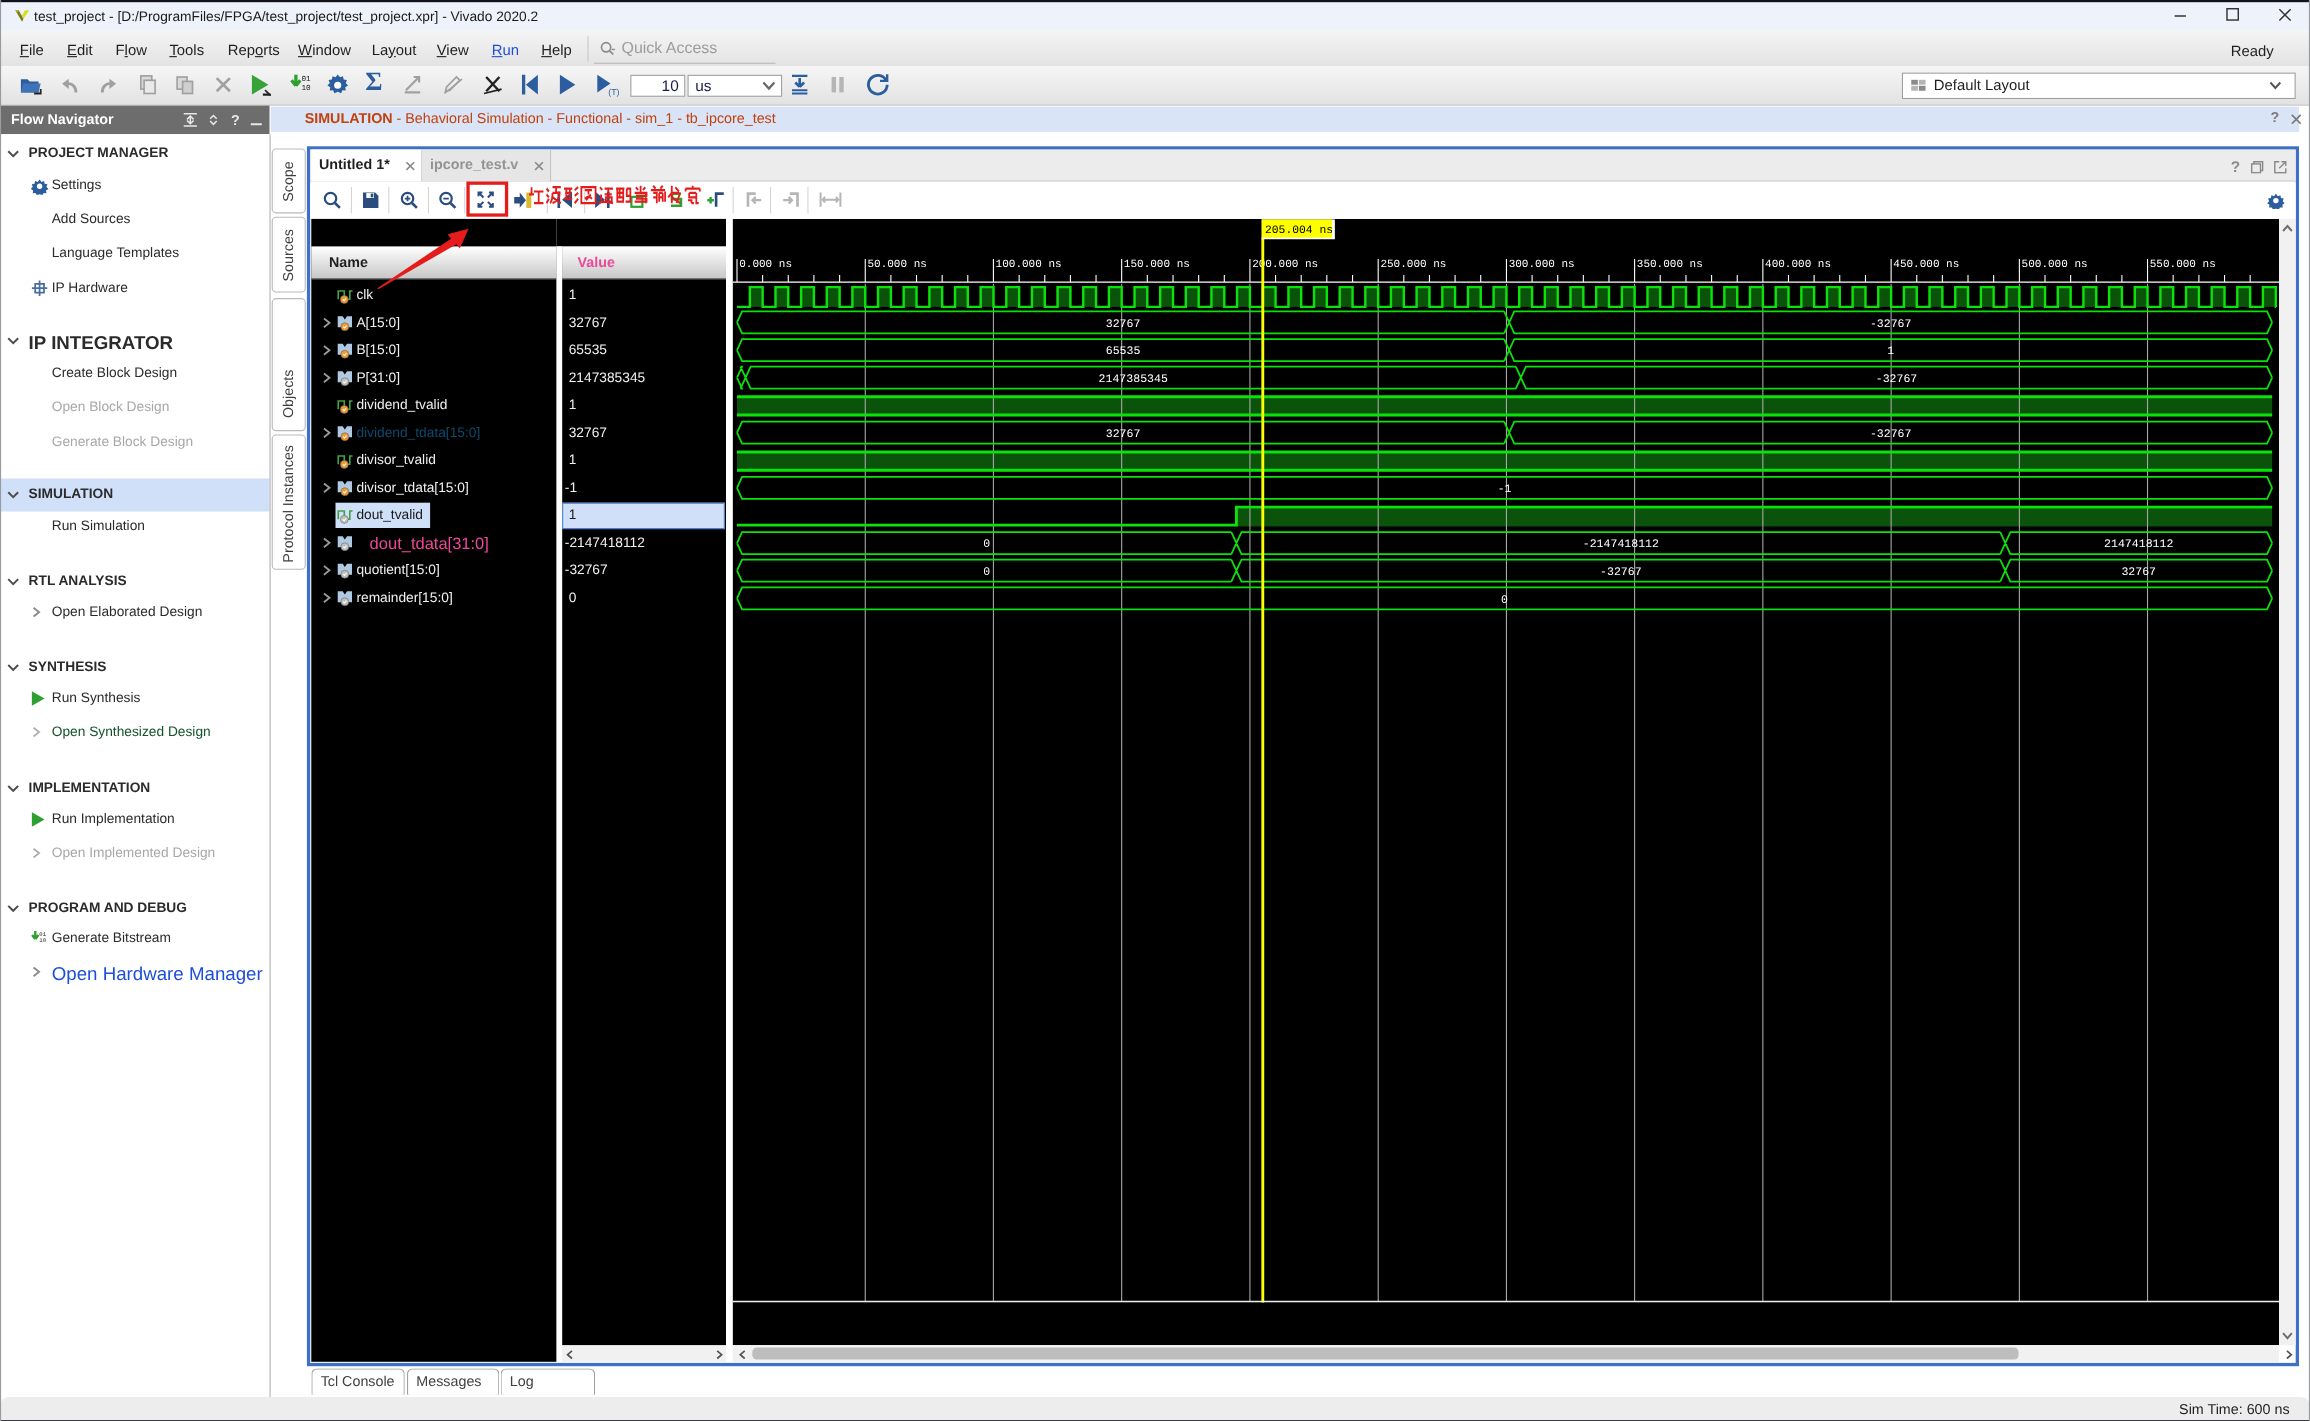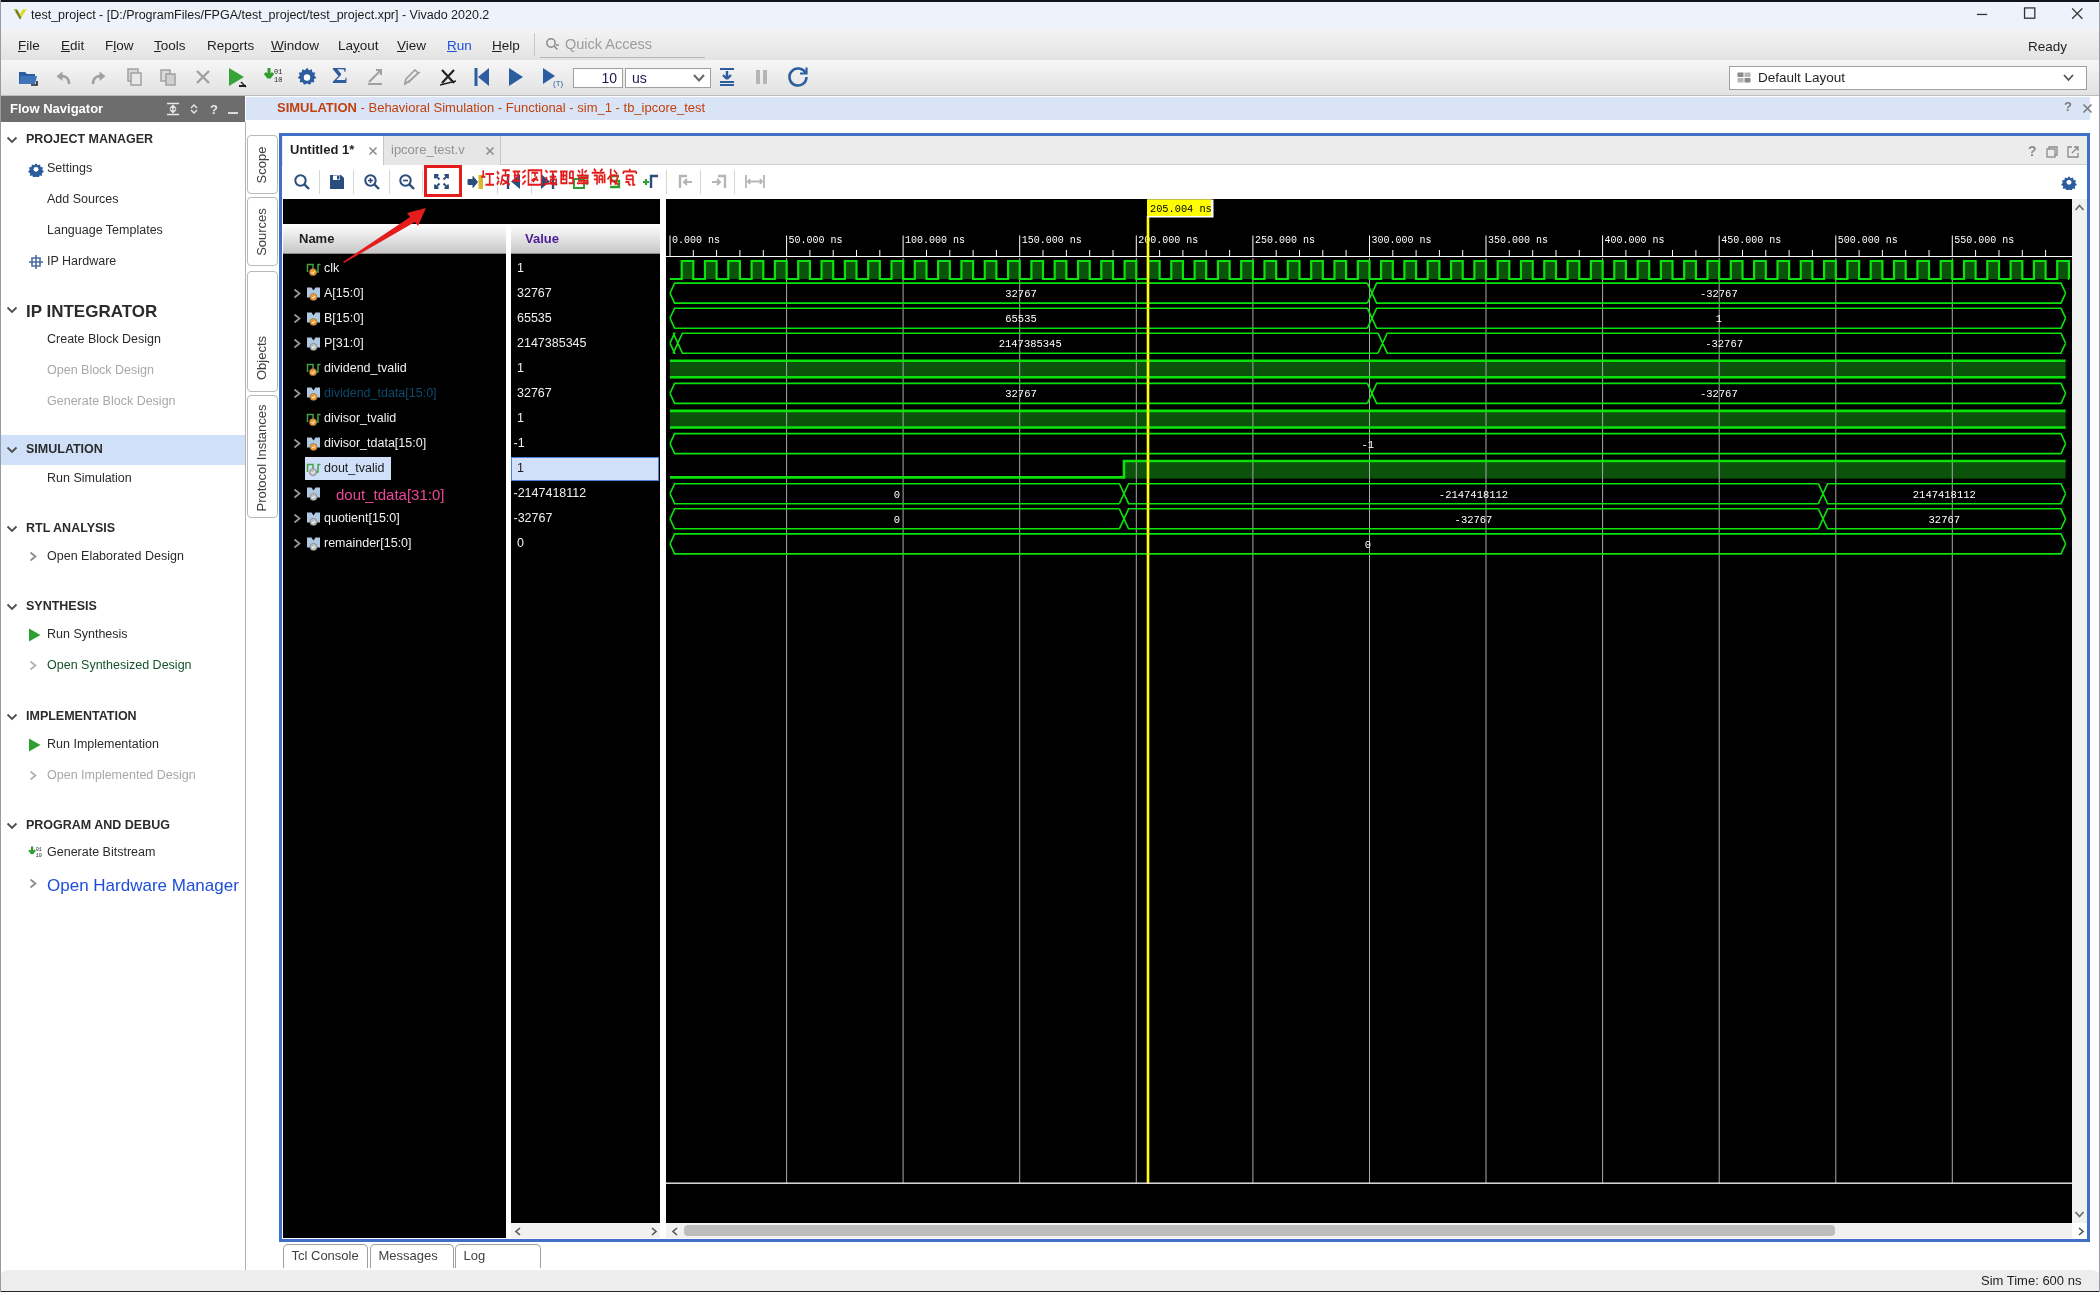--- a/index.html
+++ b/index.html
@@ -229,21 +229,21 @@
     <div style="transform:rotate(-90deg);transform-origin:center;width:200px;margin-left:-85px;text-align:center;font-size:13px;color:#3f3f3f;line-height:0">Protocol Instances</div>
   </div>
 <div class="ab" style="left:279px;top:133px;width:1811px;height:1108.5px;border:3px solid #3f70c8;background:#fff"></div>
 <div class="ab" style="left:282px;top:136px;width:1805px;height:29px;background:#ececec;border-bottom:1px solid #d0d0d0"></div>
 <div class="ab" style="left:283px;top:136px;width:101px;height:29px;background:#fff;border-right:1px solid #c5c5c5"></div>
 <div class="ab" style="left:290px;top:142px;font-size:13px;font-weight:bold;color:#1f1f1f">Untitled 1*</div>
 <svg class="ab" style="left:368px;top:146px" width="10" height="10" viewBox="0 0 10 10">
     <path d="M1.5 1.5 L8.5 8.5 M8.5 1.5 L1.5 8.5" stroke="#8a8a8a" stroke-width="1.5"></path>
   </svg>
 <div class="ab" style="left:384px;top:136px;width:117px;height:29px;background:#e6e6e6;border-right:1px solid #c5c5c5"></div>
-<div class="ab" style="left:391px;top:142px;font-size:13px;font-weight:normal;color:#939393">ipcore_test.v</div>
+<div class="ab" style="left:391px;top:142px;font-size:13px;font-weight:bold;color:#939393">ipcore_test.v</div>
 <svg class="ab" style="left:485px;top:146px" width="10" height="10" viewBox="0 0 10 10">
     <path d="M1.5 1.5 L8.5 8.5 M8.5 1.5 L1.5 8.5" stroke="#8a8a8a" stroke-width="1.5"></path>
   </svg>
 <div class="ab" style="left:2028px;top:143px;font-size:14px;font-weight:bold;color:#8a8a8a">?</div>
 <svg class="ab" style="left:2046px;top:146px" width="12" height="12" viewBox="0 0 12 12">
     <rect x="1" y="3" width="8" height="8" fill="none" stroke="#8a8a8a" stroke-width="1.3"></rect>
     <path d="M3 3 V1 H11 V9 H9" fill="none" stroke="#8a8a8a" stroke-width="1.3"></path>
   </svg>
 <svg class="ab" style="left:2067px;top:146px" width="12" height="12" viewBox="0 0 12 12">
     <path d="M5 1 H1 V11 H11 V7" fill="none" stroke="#8a8a8a" stroke-width="1.3"></path>
@@ -357,21 +357,21 @@
 <svg class="ab" style="left:338px;top:204px;z-index:50" width="95" height="62" viewBox="0 0 95 62">
     <path d="M5 58 L72 13 L69 9 L88 4 L80 22 L77 18 L6 59 Z" fill="#e41c1c"></path>
   </svg>
 <div class="ab" style="left:282.5px;top:199px;width:223px;height:1039px;background:#000"></div>
 <div class="ab" style="left:505.5px;top:199px;width:154.5px;height:25px;background:#000"></div>
 <div class="ab" style="left:510.5px;top:224px;width:149.5px;height:999px;background:#000"></div>
 <div class="ab" style="left:282.5px;top:224px;width:223px;height:30px;background:linear-gradient(#ffffff,#c7c7c7);border-bottom:1px solid #8a8a8a"></div>
 <div class="ab" style="left:510.5px;top:224px;width:149.5px;height:30px;background:linear-gradient(#ffffff,#c7c7c7);border-bottom:1px solid #8a8a8a"></div>
 <div class="ab" style="left:505.5px;top:224px;width:5px;height:1014px;background:#fff"></div>
 <div class="ab" style="left:299px;top:231px;font-size:13px;font-weight:bold;color:#1f1f1f">Name</div>
-<div class="ab" style="left:525px;top:231px;font-size:13px;font-weight:bold;color:#4c1d95">Value</div>
+<div class="ab" style="left:525px;top:231px;font-size:13px;font-weight:bold;color:#ec4899">Value</div>
 <svg style="position:absolute;left:306px;top:259.5px" width="16" height="17" viewBox="0 0 16 17">
     <path d="M1.5 12 V4.5 H7 V12 H12 V4.5 H14.5" fill="none" stroke="#43a343" stroke-width="1.5"></path>
     <circle cx="7" cy="12.2" r="3.6" fill="#f29a2e" stroke="#606060" stroke-width="0.5"></circle>
     <path d="M5.6 12.2 L6.8 13.4 L8.6 11.2" stroke="#fff" stroke-width="1" fill="none"></path>
   </svg>
 <div class="ab" style="left:324px;top:260.5px;font-size:12.5px;color:#f0f0f0">clk</div>
 <div class="ab" style="left:517px;top:260.5px;font-size:12.5px;color:#f0f0f0">1</div>
 <svg style="position:absolute;left:292px;top:287.58px" width="10" height="11" viewBox="0 0 10 11">
     <path d="M2.5 1.5 L7.5 5.5 L2.5 9.5" fill="none" stroke="#9a9a9a" stroke-width="1.7"></path>
   </svg>

